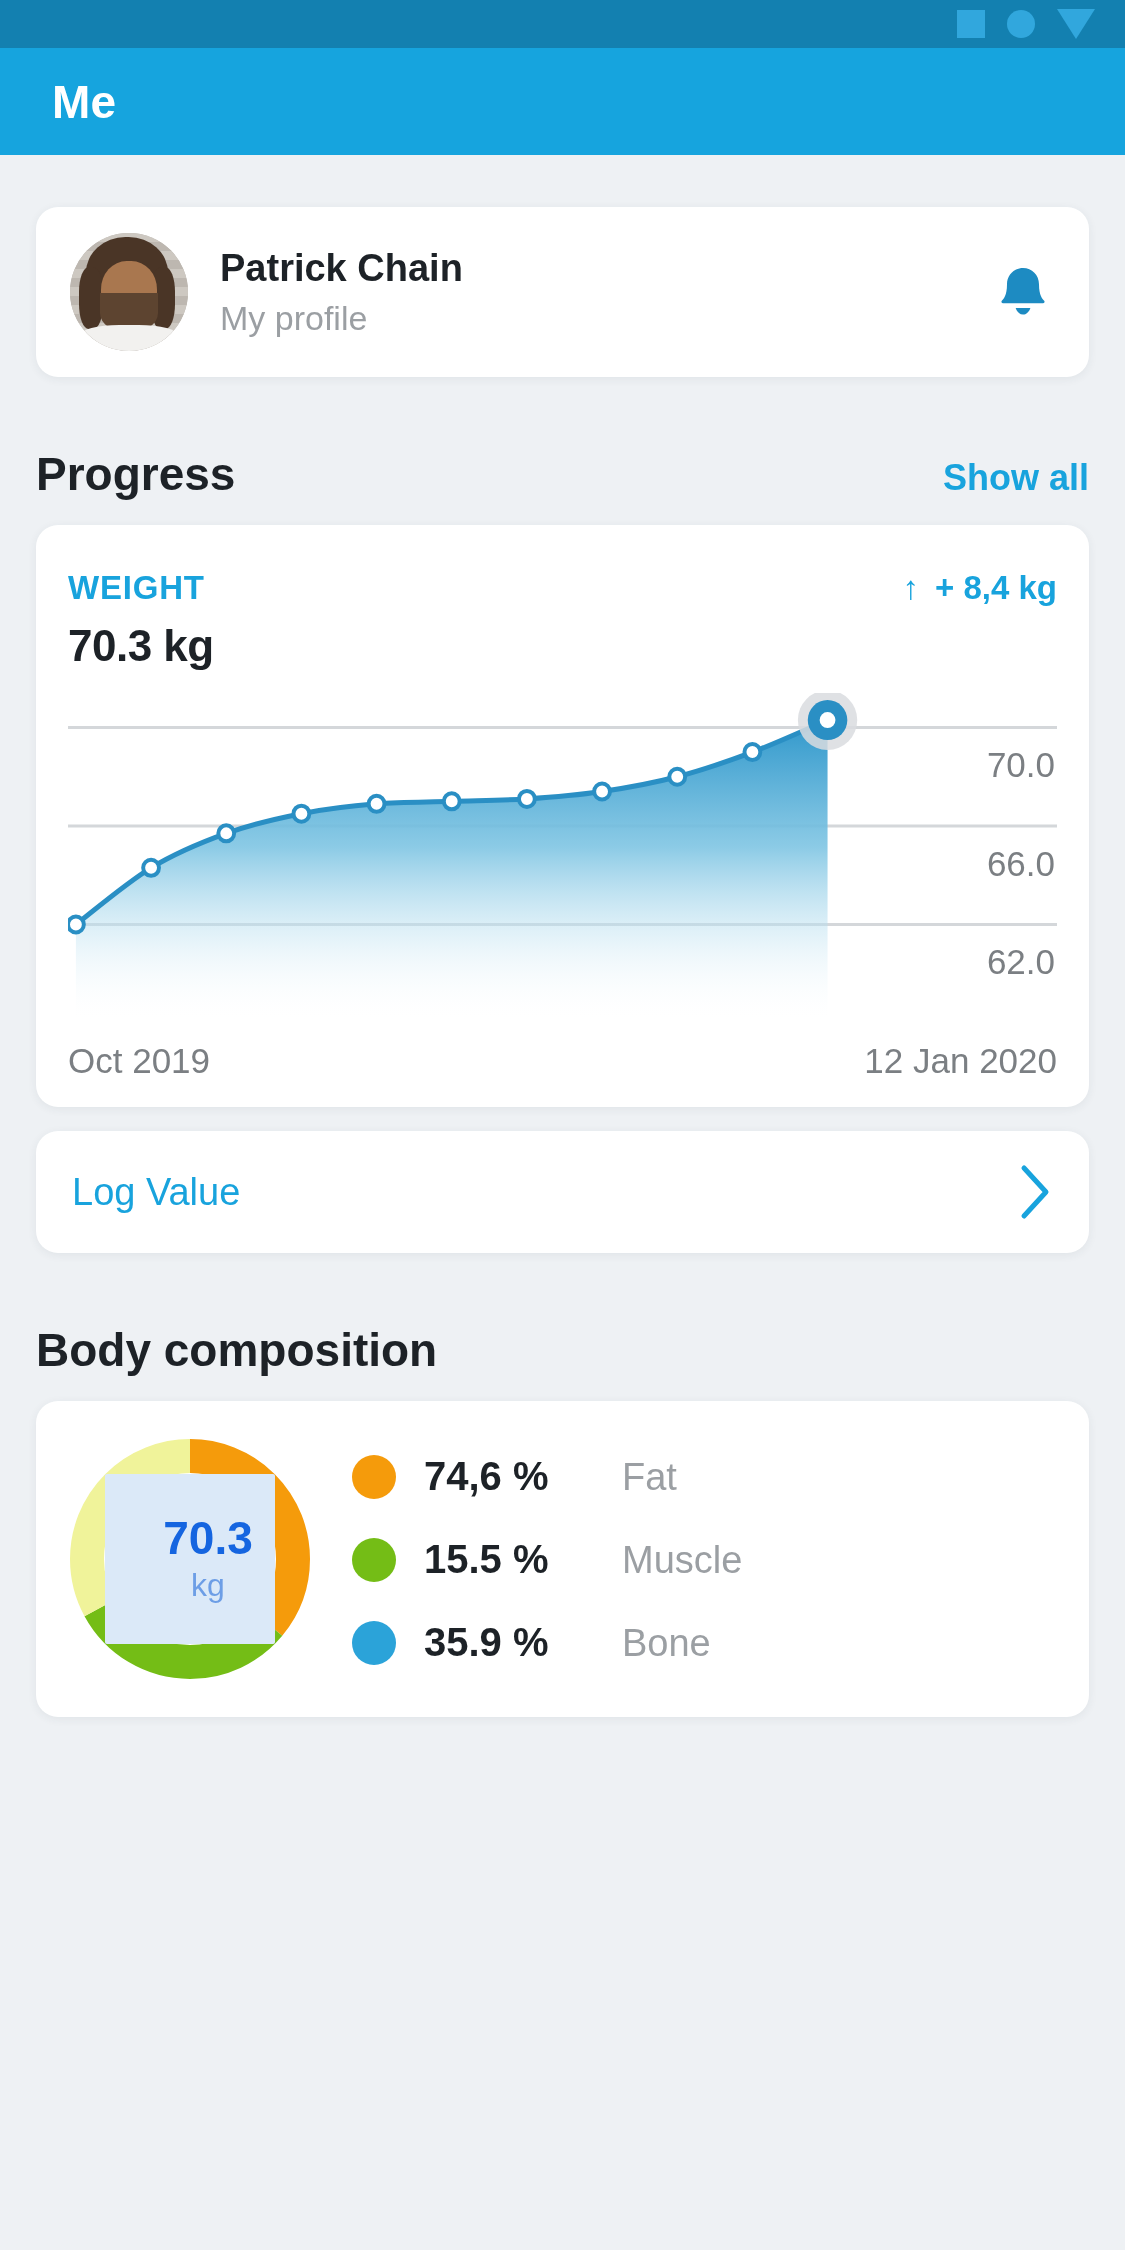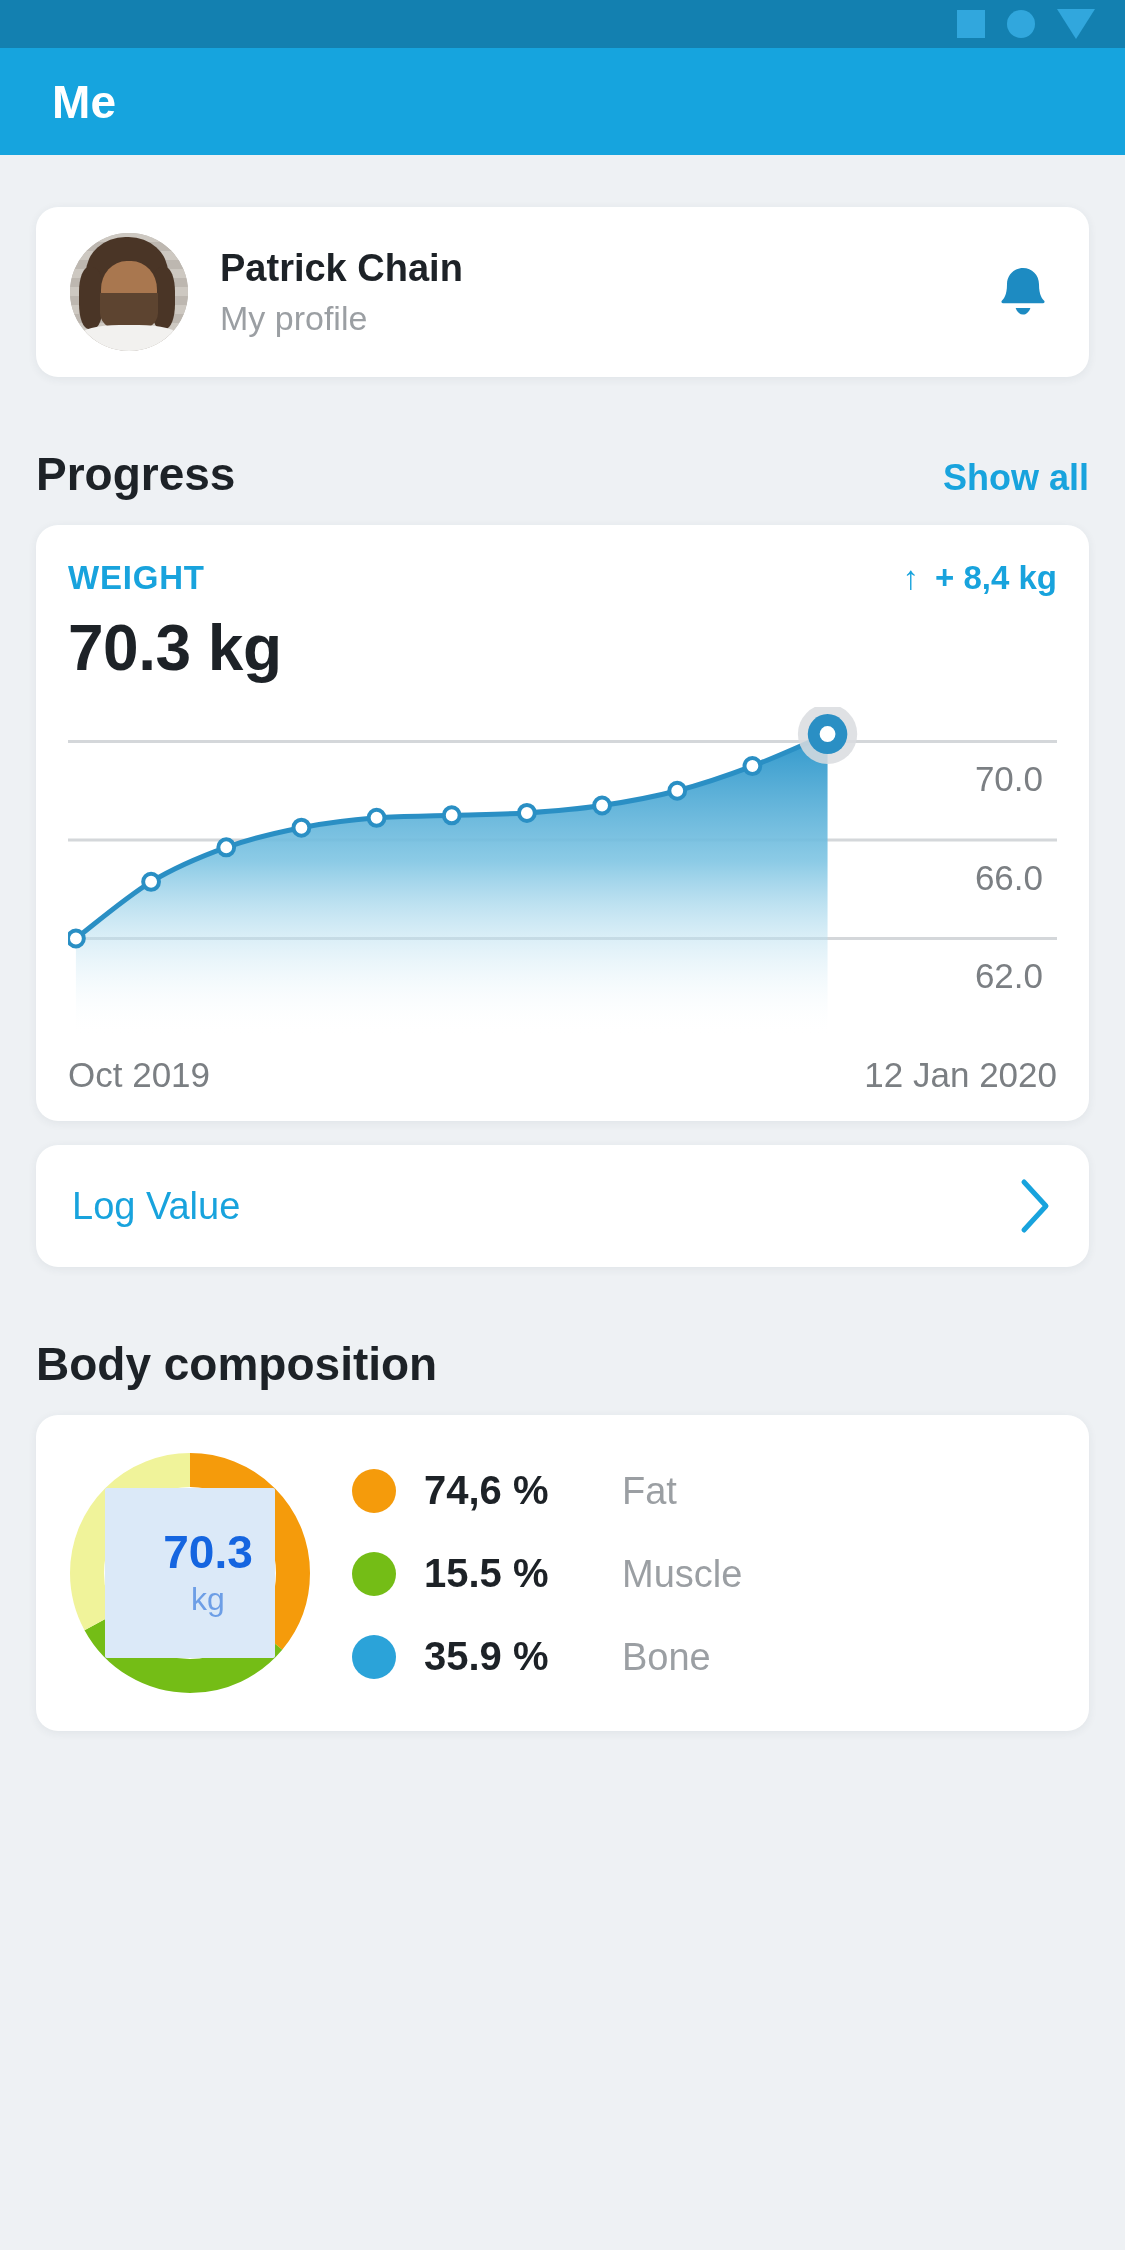--- a/index.html
+++ b/index.html
@@ -89,37 +89,37 @@
 
   
   .section-head{
     margin:70px 36px 0 36px;
     display:flex; align-items:baseline; justify-content:space-between;
   }
   .section-title{ font-size:46px; font-weight:bold; color:#1d2227; }
   .section-action{ font-size:36px; color:#18a3dd; font-weight:600; }
 
   
-  .weight-card{ margin:24px 36px 0 36px; padding:34px 32px 26px 32px; }
+  .weight-card{ margin:24px 36px 0 36px; padding:44px 32px 26px 32px; }
   .w-top{ display:flex; align-items:center; justify-content:space-between; }
   .w-label{
     font-size:33px; font-weight:bold; color:#18a3dd; letter-spacing:.8px;
   }
   .w-delta{
     display:flex; align-items:center; gap:16px;
     font-size:33px; font-weight:bold; color:#18a3dd;
   }
   .w-value{
-    font-size:64px; font-weight:bold; color:#1d2227;
+    font-size:44px; font-weight:bold; color:#1d2227;
     margin-top:14px; letter-spacing:-.5px;
   }
   .chart-wrap{ position:relative; margin-top:22px; height:330px; }
   .chart-wrap svg{ display:block; width:100%; height:100%; }
   .ylabels{
-    position:absolute; right:12px; top:0; width:120px; height:100%;
+    position:absolute; right:0; top:0; width:120px; height:100%;
     pointer-events:none;
   }
   .ylabels span{
     position:absolute; right:2px; font-size:35px; color:#7b7f83;
   }
   .xaxis{
     display:flex; justify-content:space-between;
     margin-top:18px; font-size:35px; color:#7b7f83;
   }
 

